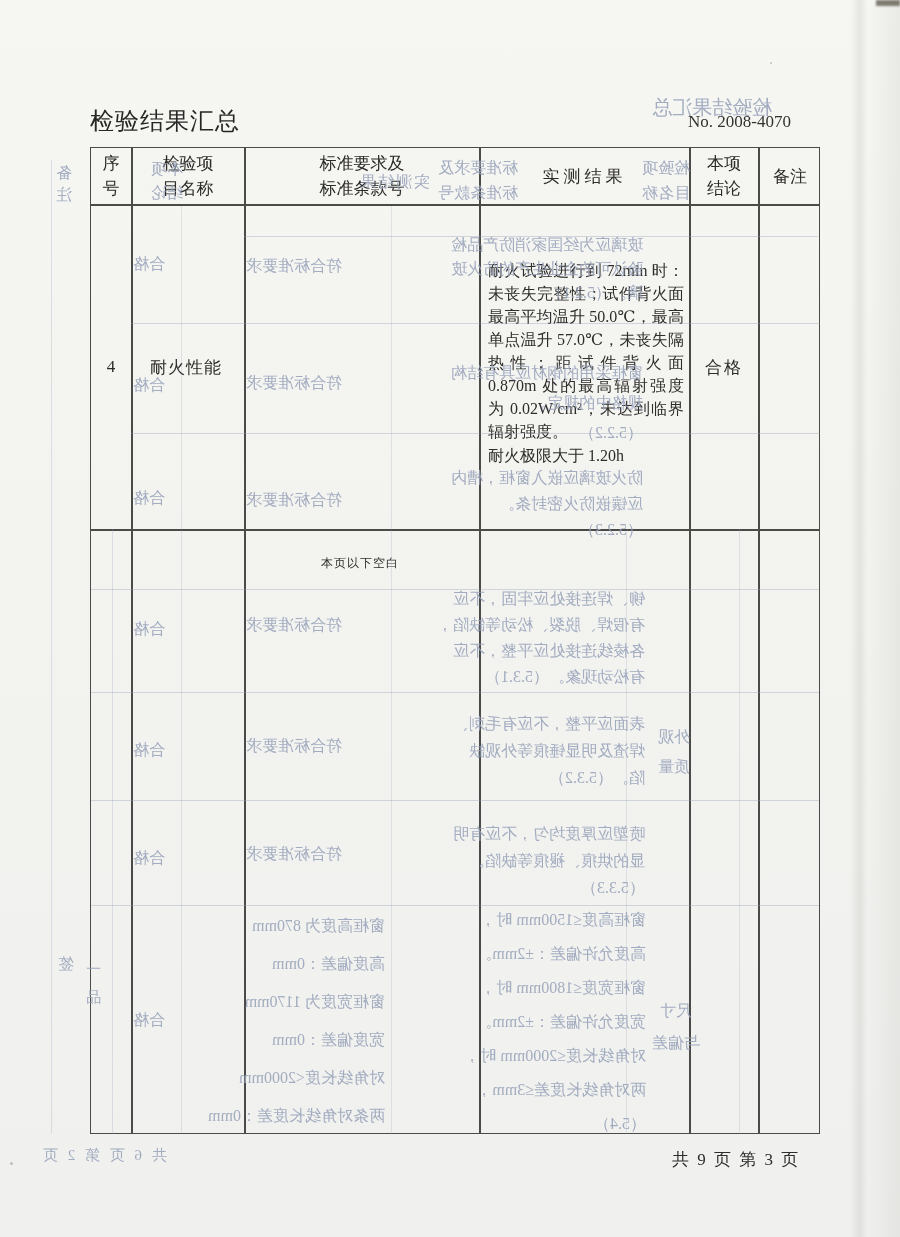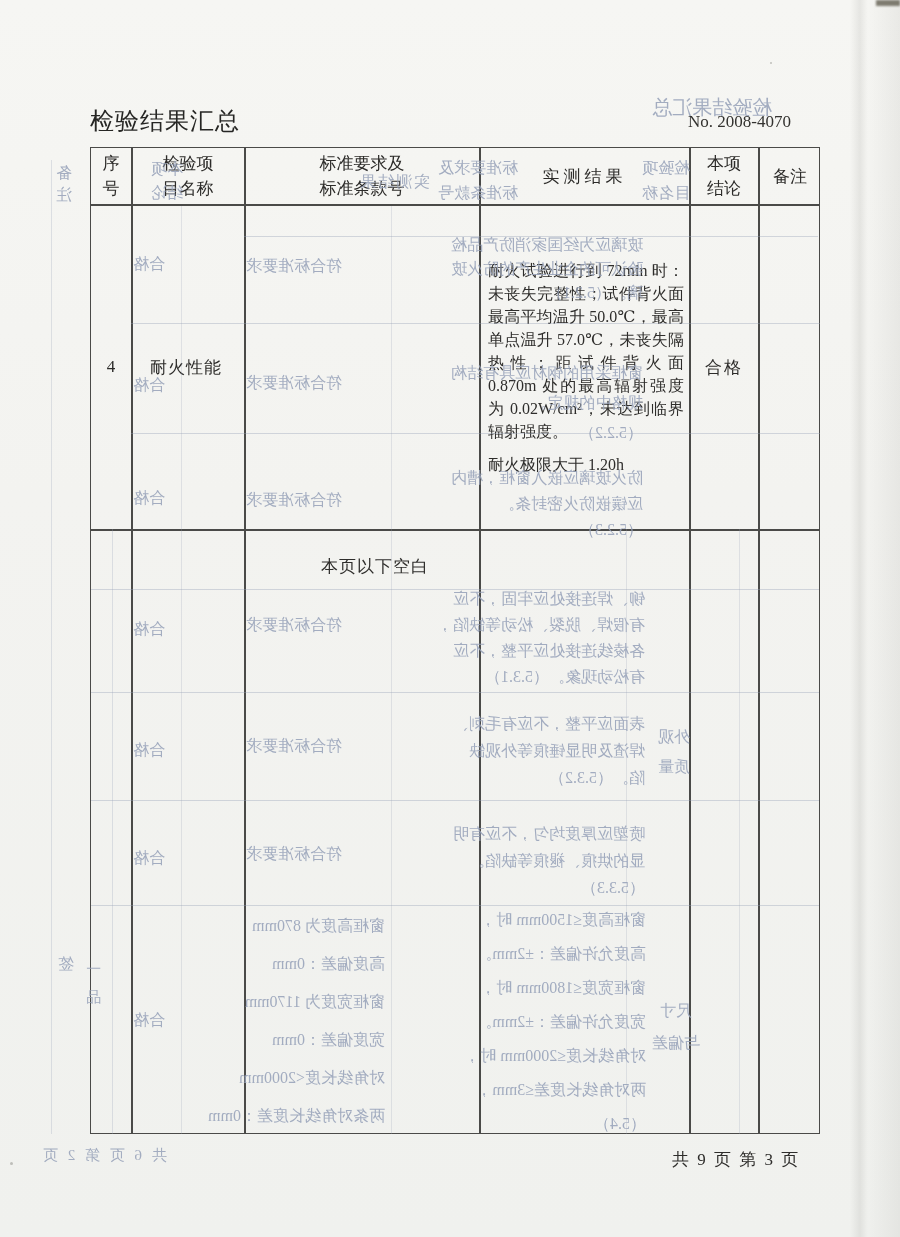--- a/index.html
+++ b/index.html
@@ -19,22 +19,22 @@
   
   .gln{position:absolute;background:rgba(150,160,182,0.38);}
   .doc-title{font-size:24px;letter-spacing:1px;color:#262624;}
   .report-no{font-size:17px;color:#33322f;}
   .hcell{display:flex;align-items:center;justify-content:center;text-align:center;
          font-size:17px;line-height:25px;white-space:pre-line;color:#2c2b29;}
   .ccell{display:flex;align-items:center;justify-content:center;text-align:center;
          font-size:17px;color:#2c2b29;}
   .std-text{font-size:16px;line-height:29px;white-space:pre-line;text-align:justify;text-justify:inter-ideograph;}
   .res-text{font-size:16px;line-height:23px;text-align:justify;text-justify:inter-ideograph;}
-  .res-note{font-size:16px;line-height:23px;margin-top:10px;}
-  .blank-note{font-size:17px;letter-spacing:1px;}
+  .res-note{font-size:16px;line-height:23px;margin-top:1px;}
+  .blank-note{font-size:12px;letter-spacing:1px;}
   .footer-text{font-size:17px;letter-spacing:2px;color:#2e2d2b;}
   
   .ghost{
     position:absolute;color:#98a3ba;opacity:0.88;
     transform:scaleX(-1);filter:blur(0.4px);
     white-space:pre-line;line-height:24px;font-size:16px;
   }
   .ghost.ctr{text-align:center;}
   .speck{position:absolute;background:#8c8c86;border-radius:50%;opacity:.5;}
 </style>

